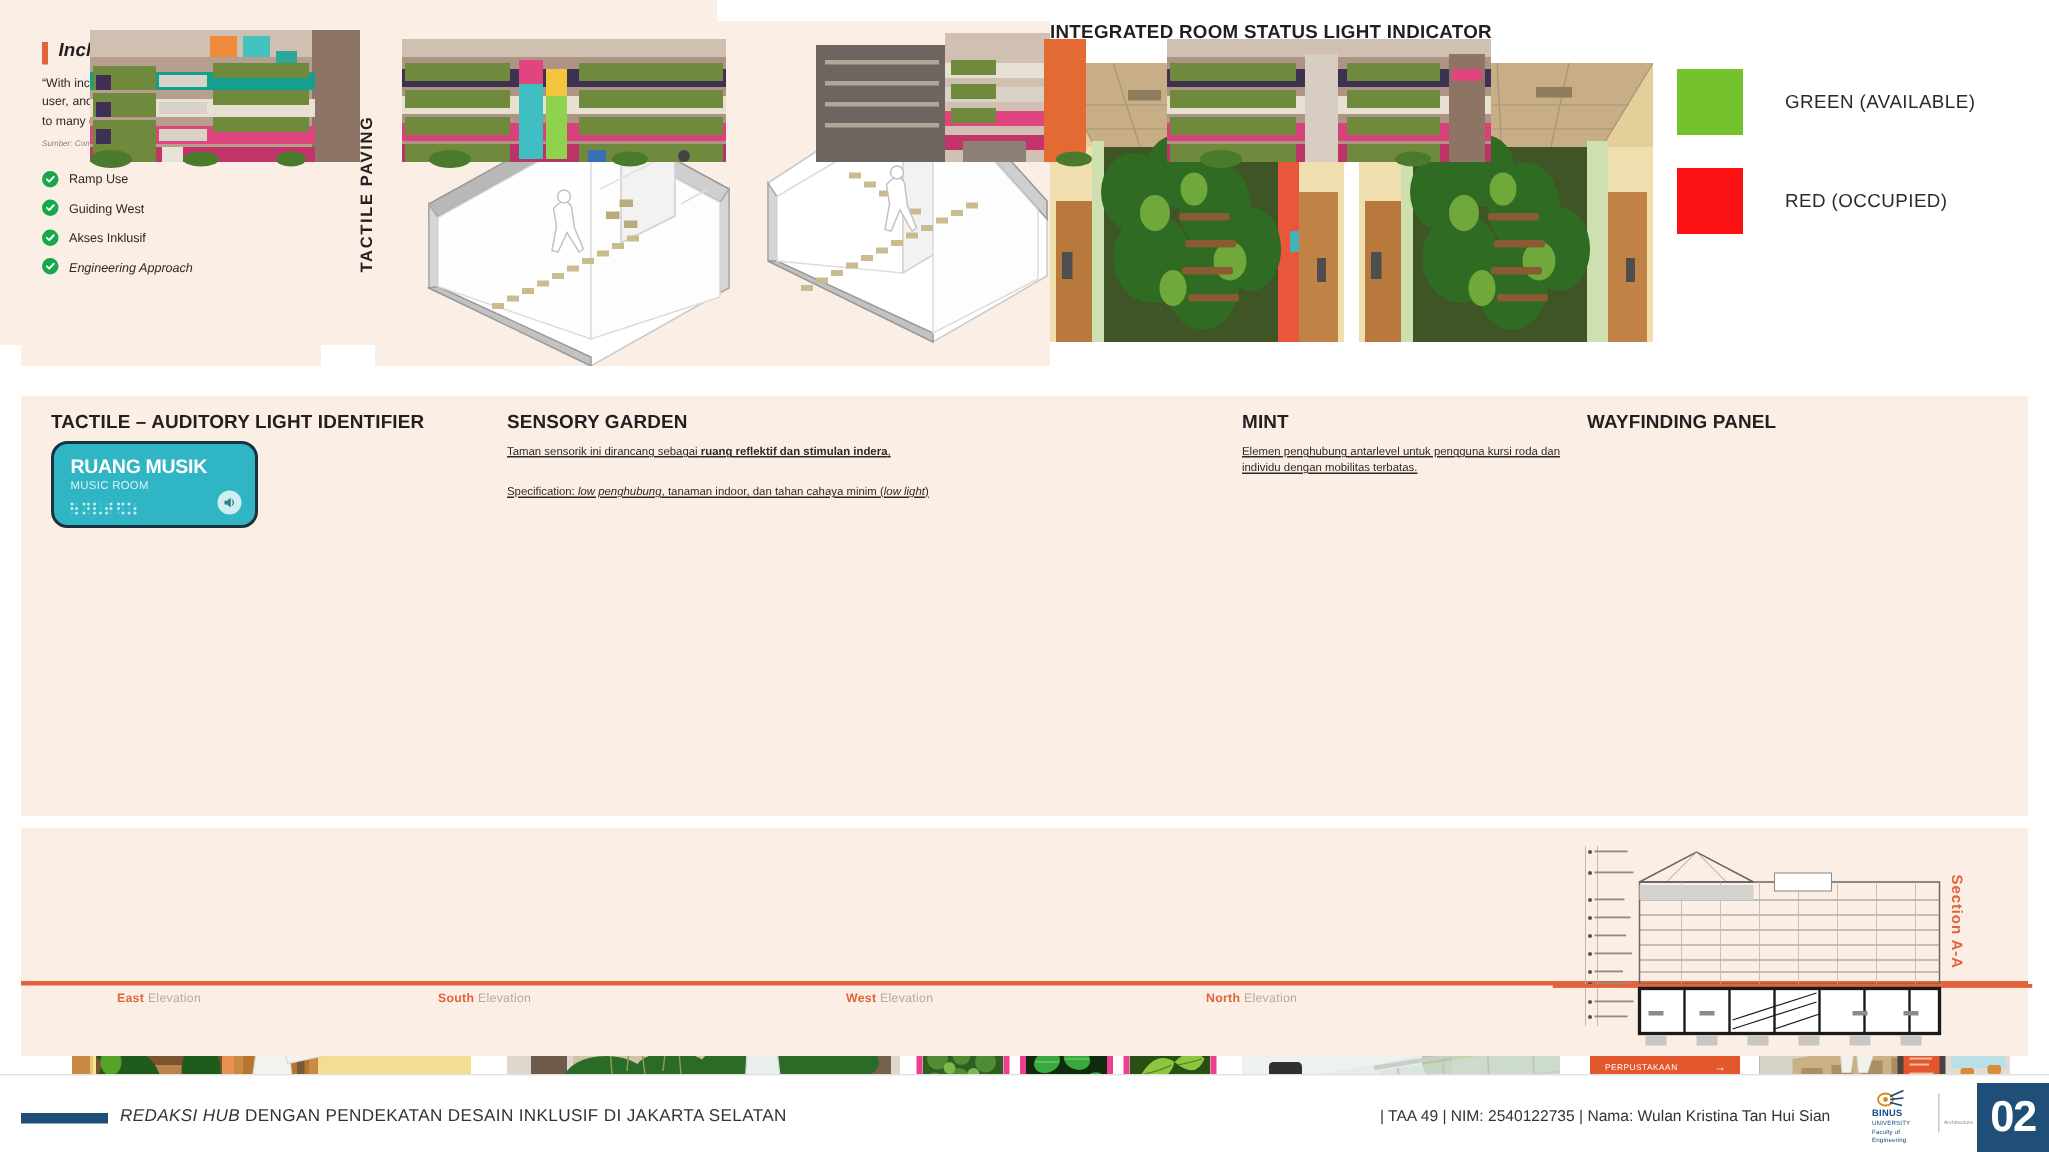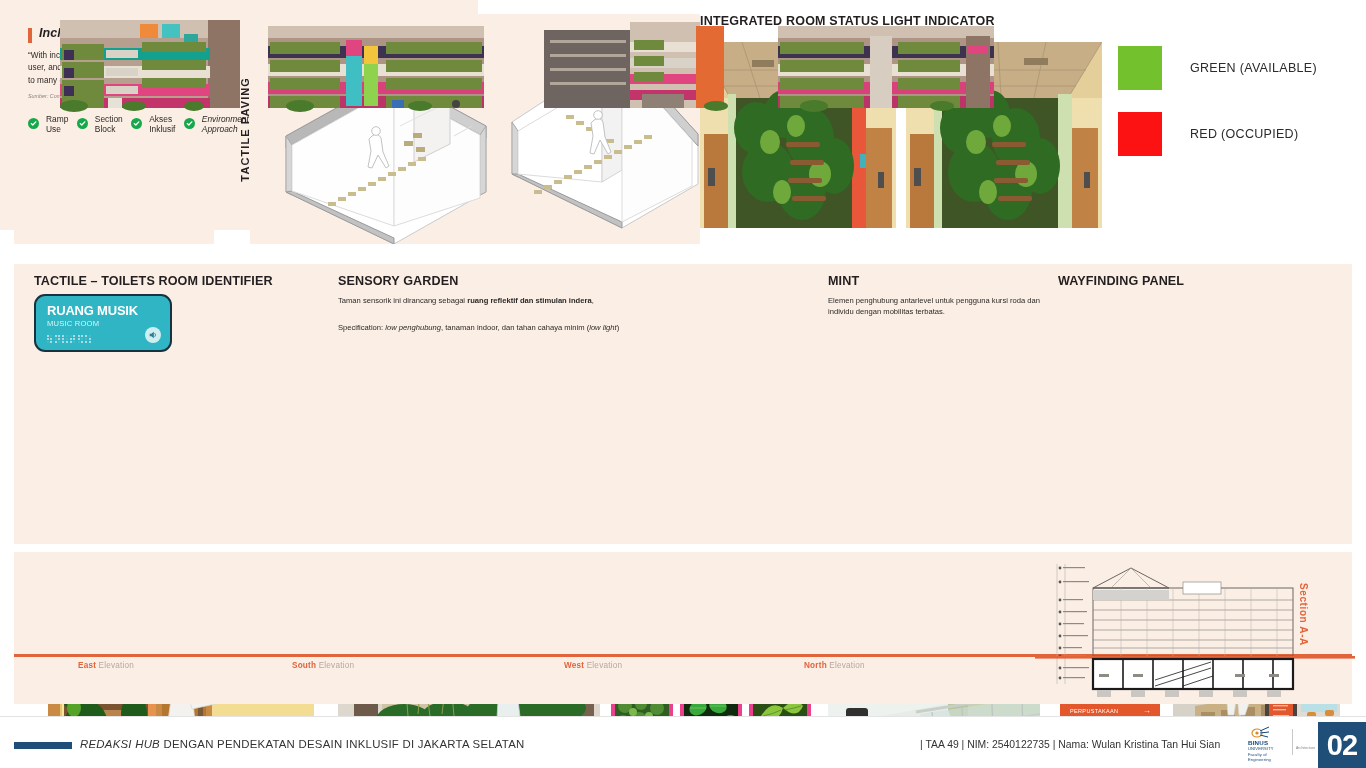--- a/index.html
+++ b/index.html
@@ -24,21 +24,21 @@
   }
   #quote-title-wrap { display:flex; align-items:flex-start; gap:7px; }
   .title-tick { width:4px; height:15px; background:#e2643a; flex:0 0 4px; margin-top:2px; }
   #quote-title { font-size:12.5px; font-style:italic; font-weight:bold; letter-spacing:.1px; }
   #quote-body {
     margin-top:7px; font-size:8.2px; line-height:1.5; text-align:justify; color:#2d2926;
   }
   #quote-source {
     margin-top:6px; font-size:5.4px; font-style:italic; line-height:1.45; color:#8d857e;
   }
-  #feature-list { margin-top:13px; display:flex; flex-direction:row; gap:8.5px; }
+  #feature-list { margin-top:13px; display:flex; flex-direction:column; gap:8.5px; }
   .feature-row { display:flex; align-items:center; gap:7px; }
   .check-ic {
     width:11px; height:11px; border-radius:50%; background:#17a84b;
     display:flex; align-items:center; justify-content:center; flex:0 0 11px;
   }
   .check-ic svg { display:block; }
   .feature-label { font-size:8.4px; color:#2d2926; }
   .feature-label.ital { font-style:italic; }
 
   #tactile-paving-block { left:222px; top:14px; width:478px; height:230px; background:#fbeee5; }
@@ -58,21 +58,21 @@
   .status-photo { width:196px; height:186px; position:relative; overflow:hidden; background:#d9c49a; }
   #status-legend { position:absolute; left:418px; top:32px; display:flex; flex-direction:column; gap:22px; }
   .legend-row { display:flex; align-items:center; gap:28px; }
   .legend-swatch { width:44px; height:44px; }
   .legend-label { font-size:12.5px; letter-spacing:.3px; color:#2b2b2b; }
 
   
   #mid-row { position:absolute; left:14px; top:264px; width:1338px; height:280px; background:#fbeee5; }
 
   .sect-head { font-size:12.6px; font-weight:bold; letter-spacing:.1px; }
-  .sect-body { font-size:7.6px; line-height:1.45; text-align:justify; color:#2d2926; }
+  .sect-body { font-size:7.6px; line-height:1.45; text-align:justify; color:#2d2926;text-decoration:underline; }
 
   #tactile-id-col { position:absolute; left:20px; top:10px; width:296px; }
   #room-sign {
     position:absolute; left:20px; top:30px; width:138px; height:58px; border-radius:11px;
     background:#2fb5c4; border:2px solid #19323f; padding:7px 9px 0 11px;
   }
   #room-sign-title { color:#ffffff; font-size:13px; font-weight:bold; letter-spacing:-.2px; }
   #room-sign-sub { color:#d9f4f7; font-size:7.6px; letter-spacing:.2px; margin-top:1px; }
   #braille-dots { position:absolute; left:11px; bottom:7px; display:flex; gap:2.5px; }
   .braille-cell { display:grid; grid-template-columns:repeat(2,2px); grid-auto-rows:2px; gap:1.2px; }
@@ -164,37 +164,37 @@
             </svg>
         </span>
         <span class="feature-label">Ramp Use</span>
       </div>
       <div class="feature-row">
         <span class="check-ic">
           <svg width="7" height="7" viewBox="0 0 10 10">
               <path d="M1.8 5.1L4 7.2 8.3 2.6" stroke="#fff" stroke-width="1.8" fill="none" stroke-linecap="round" stroke-linejoin="round"></path>
             </svg>
         </span>
-        <span class="feature-label">Section Block</span>
+        <span class="feature-label">Guiding West</span>
       </div>
       <div class="feature-row">
         <span class="check-ic">
           <svg width="7" height="7" viewBox="0 0 10 10">
               <path d="M1.8 5.1L4 7.2 8.3 2.6" stroke="#fff" stroke-width="1.8" fill="none" stroke-linecap="round" stroke-linejoin="round"></path>
             </svg>
         </span>
         <span class="feature-label">Akses Inklusif</span>
       </div>
       <div class="feature-row">
         <span class="check-ic">
           <svg width="7" height="7" viewBox="0 0 10 10">
               <path d="M1.8 5.1L4 7.2 8.3 2.6" stroke="#fff" stroke-width="1.8" fill="none" stroke-linecap="round" stroke-linejoin="round"></path>
             </svg>
         </span>
-        <span class="feature-label ital">Environment Approach</span>
+        <span class="feature-label ital">Engineering Approach</span>
       </div>
     </div>
   </div>
 
   <div id="tactile-paving-block"></div>
   <div id="tactile-paving-label">
     <span>TACTILE PAVING</span>
   </div>
   <div id="iso-figure">
     <svg width="450" height="230" viewBox="0 0 450 230">
@@ -384,21 +384,21 @@
         <span class="legend-swatch" style="background:#fc1212"></span>
         <span class="legend-label">RED (OCCUPIED)</span>
       </div>
     </div>
   </div>
 </div>
 
 <div id="mid-row" class="panel">
 
   <div id="tactile-id-col">
-    <div class="sect-head">TACTILE – TOILETS ROOM IDENTIFIER</div>
+    <div class="sect-head">TACTILE – AUDITORY LIGHT IDENTIFIER</div>
   </div>
 
   <div id="room-sign">
     <div id="room-sign-title">RUANG MUSIK</div>
     <div id="room-sign-sub">MUSIC ROOM</div>
     <div id="braille-dots">
       <span class="braille-cell">
           <i></i>
           <i class="off"></i>
           <i></i>

